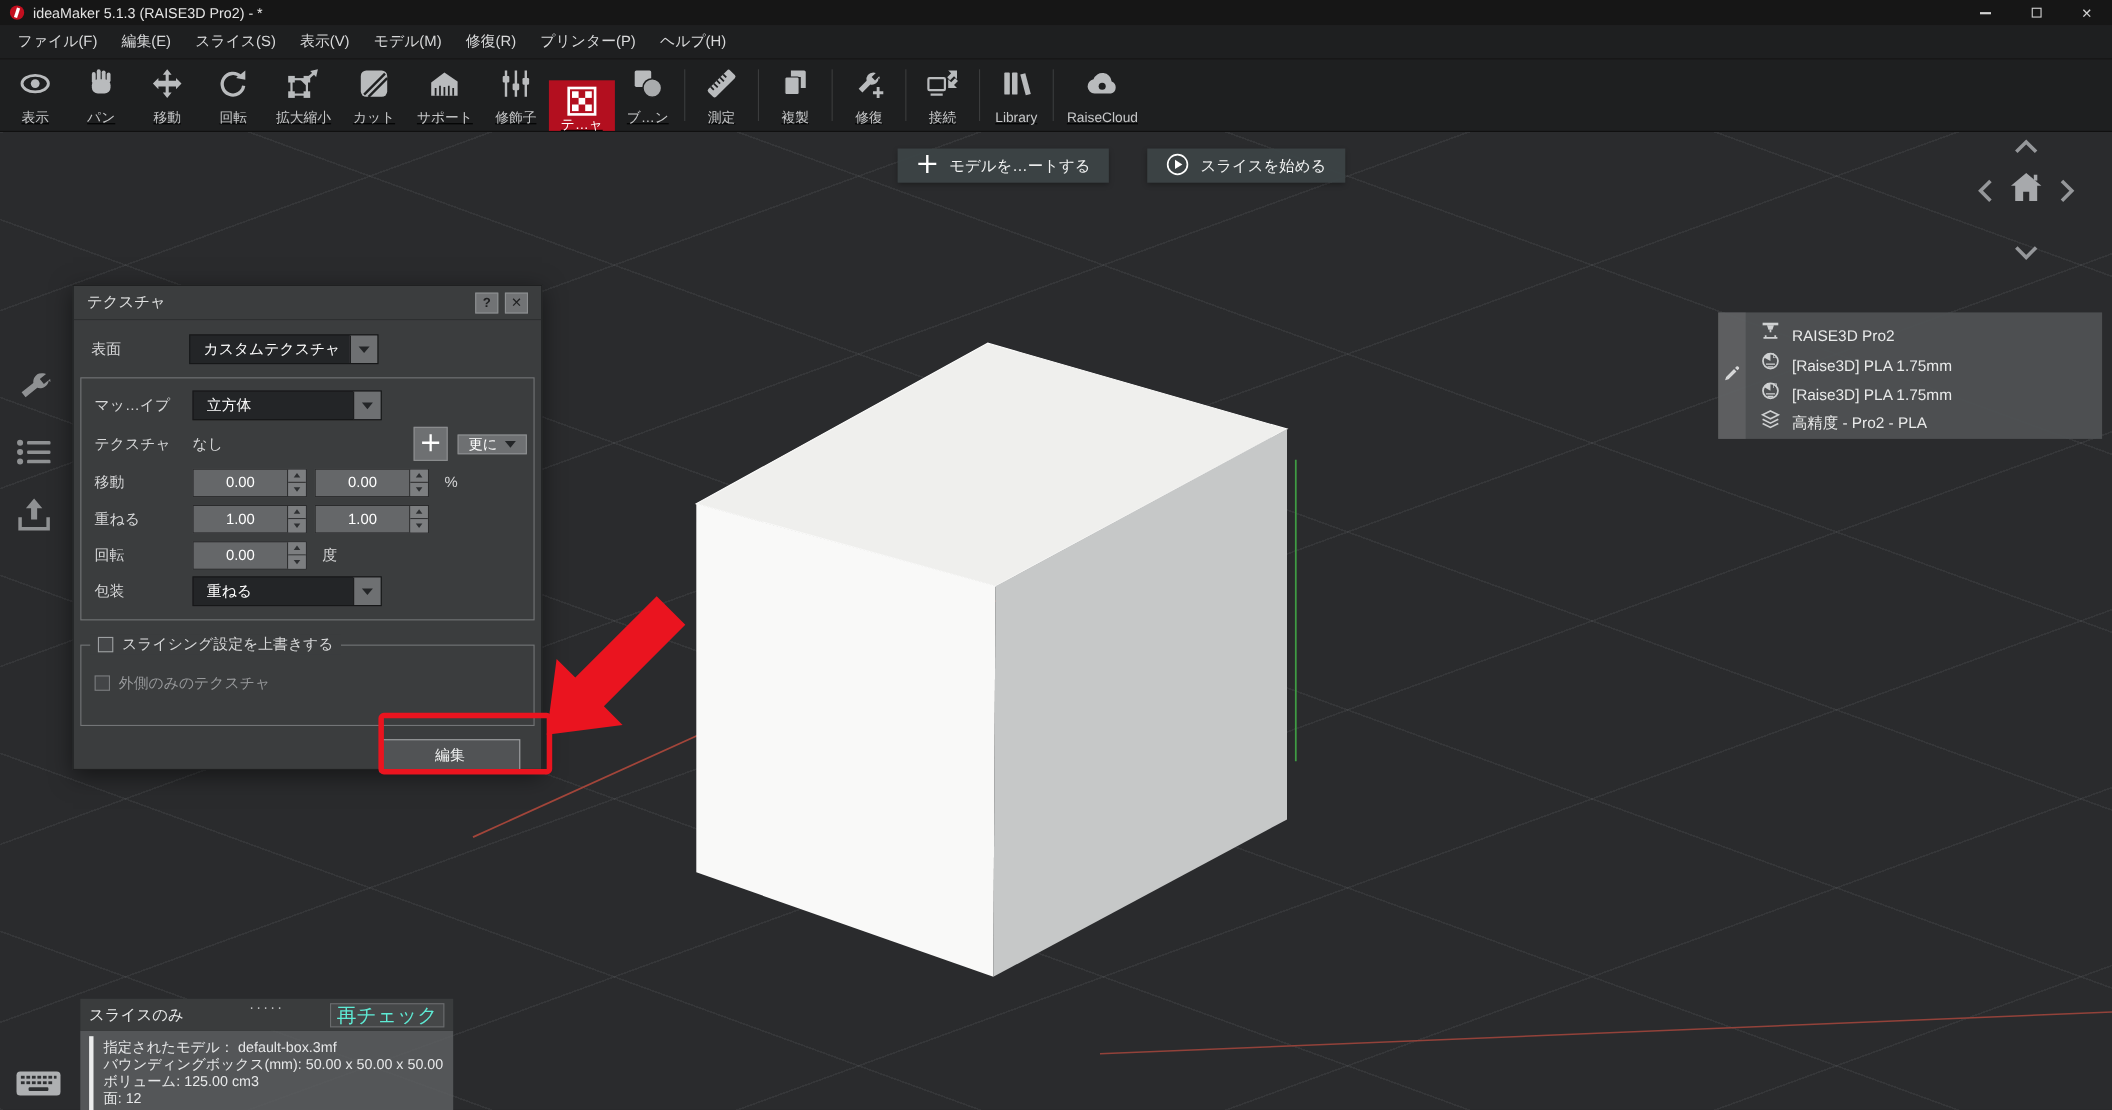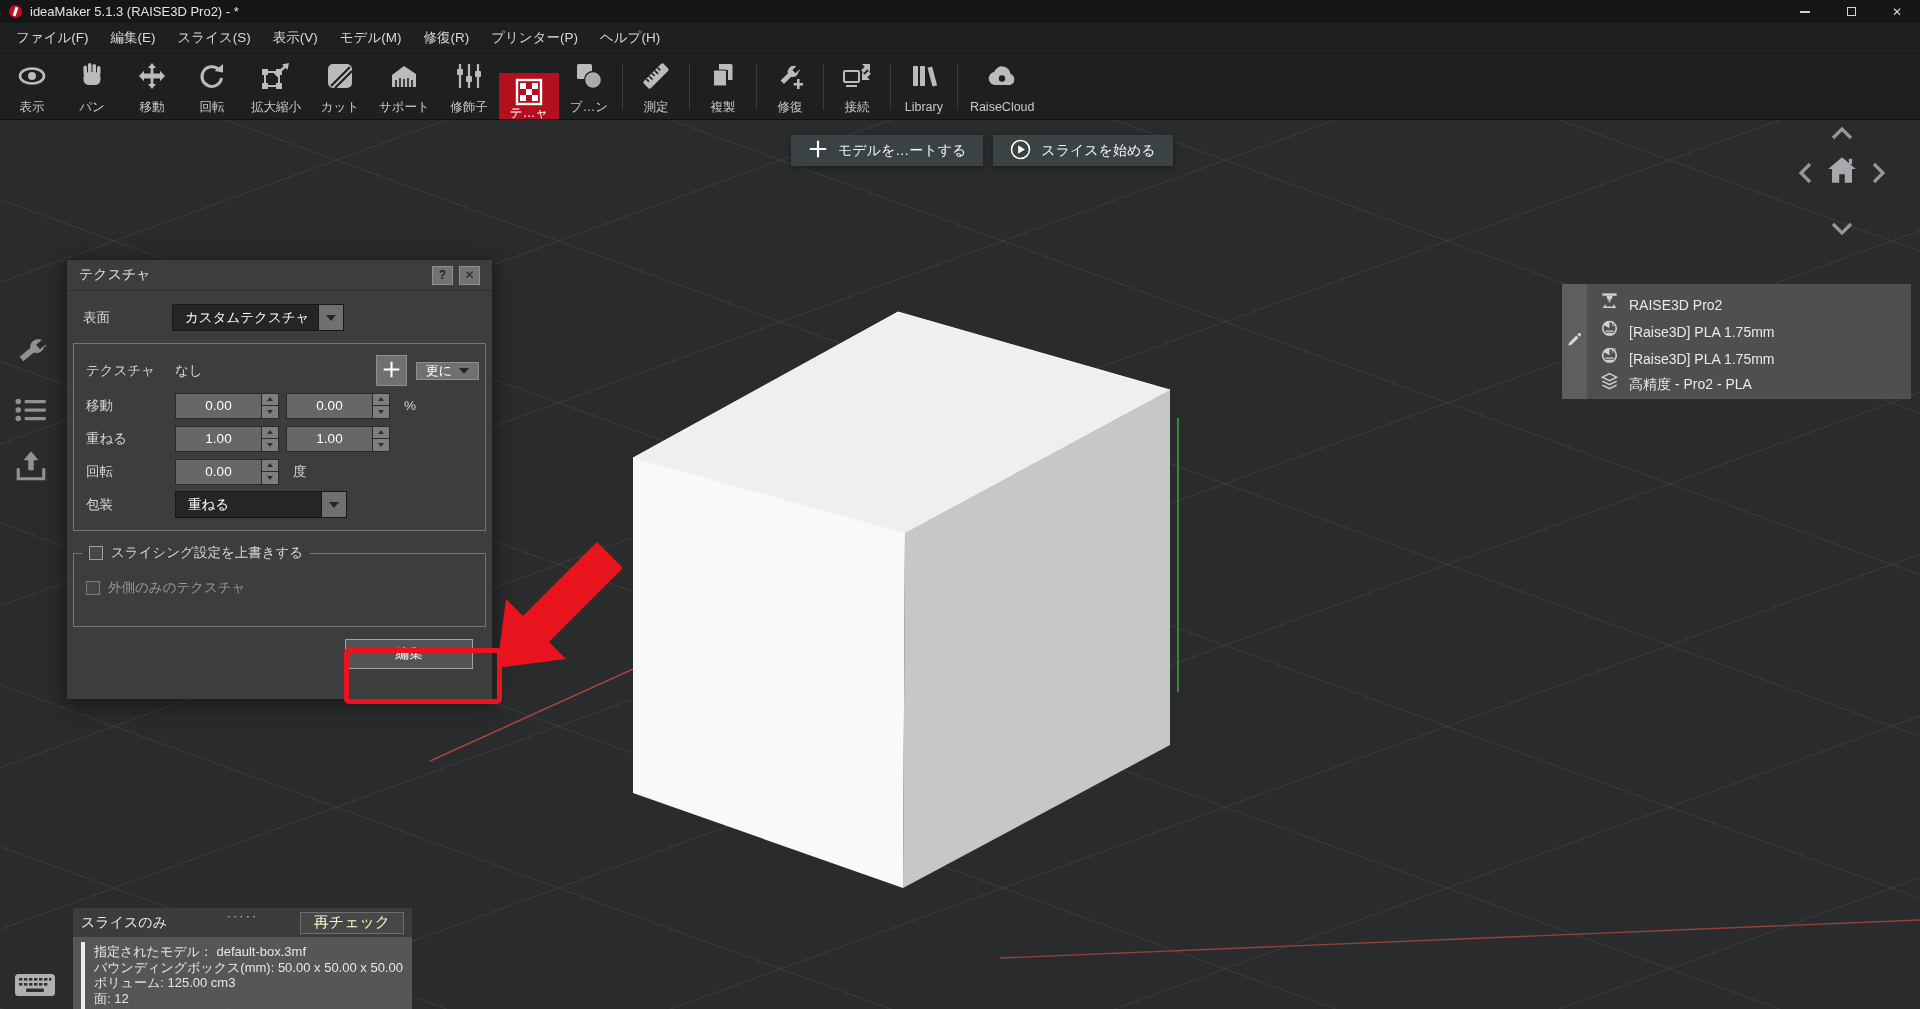--- a/index.html
+++ b/index.html
@@ -21,39 +21,39 @@
 
   
   .menubar { height:30px; background:#1e1f20; display:flex; align-items:center; padding:0 5px; }
   .menu-item { padding:0 11px; height:100%; display:flex; align-items:center;
     font-size:13.5px; color:#d8d9da; white-space:nowrap; }
 
   
   .toolbar { height:67px; background:#1e1f20; display:flex; align-items:stretch;
     border-top:1px solid #151515; border-bottom:1px solid #101010; padding-left:2px; }
   .tb-item { min-width:60px; padding:5px 9px 4px; display:flex; flex-direction:column;
-    align-items:center; justify-content:space-between; }
+    align-items:center; justify-content:space-between;text-decoration:underline; }
   .tb-icon { height:34px; display:flex; align-items:center; justify-content:center; }
   .tb-label { font-size:12.5px; color:#c7c8c9; white-space:nowrap; line-height:15px; }
   .tb-item.active { background:#b30f1f;margin-top:19px; }
   .tb-item.active .tb-label { color:#ffffff; }
   .tb-sep { width:1px; background:#3b3c3d; margin:9px 3px; }
 
   
   .viewport { position:relative; width:1920px; height:889px; background-color:#2a2b2d;
     background-image:
       repeating-linear-gradient(20deg,  rgba(205,210,215,0.065) 0 1.4px, transparent 1.4px 152px),
       repeating-linear-gradient(160deg, rgba(205,210,215,0.065) 0 1.4px, transparent 1.4px 152px);
     overflow:hidden; }
   .scene { position:absolute; left:0; top:0; }
 
   
   .top-actions { position:absolute; left:791px; top:15px; display:flex; gap:10px; }
   .action-btn { height:31px; background:rgba(60,68,70,0.93); color:#f1f2f2; font-size:14px;
-    display:flex; align-items:center; gap:10px; padding:0 17px; box-shadow:0 2px 5px rgba(0,0,0,.35); }
+    display:flex; align-items:center; gap:10px; padding:0 17px; box-shadow:0 2px 5px rgba(0,0,0,.35);margin-left:25px; }
 
   
   .nav-cluster { position:absolute; left:1796px; top:6px; width:92px; height:106px; }
   .nav-cluster .nc { position:absolute; }
   .nc-up    { left:35px; top:0; }
   .nc-down  { left:35px; top:92px; transform:rotate(180deg); }
   .nc-left  { left:0px;  top:38px; transform:rotate(-90deg); }
   .nc-right { left:70px; top:38px; transform:rotate(90deg); }
   .nc-home  { left:29px; top:27px; }
 
@@ -71,21 +71,21 @@
   .pp-row { display:flex; align-items:flex-end; gap:10px; color:#e9eaea; font-size:14px; height:24px; }
 
   
   .slice-panel { position:absolute; left:73px; top:788px; width:339px; }
   .sp-header { height:29px; background:#3a3c3d; display:flex; align-items:center;
     padding:0 8px; position:relative; }
   .sp-title { color:#e9eaea; font-size:14px; z-index:1;font-family:Liberation Mono, monospace; }
   .sp-dots { position:absolute; left:0; right:0; top:0px; text-align:center; color:#cbccce;
     letter-spacing:2px; font-size:13px; }
   .sp-recheck { margin-left:auto; width:104px; height:22px; background:#454748;
-    border:1px solid #6b6d6f; color:#fef9c3; font-size:15px; display:flex;
+    border:1px solid #6b6d6f; color:#5eead4; font-size:18px; display:flex;
     align-items:center; justify-content:center; z-index:1; }
   .sp-body { height:91px; background:rgba(92,94,96,0.85); padding:5px 8px; display:flex; }
   .sp-bar { width:4px; background:#eceded; margin-right:9px; flex:none; }
   .sp-lines { color:#e6e7e8; font-size:13px; line-height:15.5px; padding-top:2px; }
 
   .keyboard { position:absolute; left:14px; top:851px; }
 
   
   .dialog { position:absolute; left:66px; top:139px; width:427px; height:441px;
     background:#3b3d3e; border:1px solid #1f2021; box-shadow:0 5px 20px rgba(0,0,0,.5);
@@ -526,20 +526,29 @@
         <span class="flabel">表面</span>
         <div class="dropdown">
           <span class="dd-value">カスタムテクスチャ</span>
           <span class="dd-btn">
               <span class="dd-arrow"></span>
             </span>
         </div>
       </div>
 
       <div class="group1">
+        <div class="frow">
+          <span class="flabel">マッ…イプ</span>
+          <div class="dropdown">
+            <span class="dd-value">立方体</span>
+            <span class="dd-btn">
+                <span class="dd-arrow"></span>
+              </span>
+          </div>
+        </div>
 
         <div class="frow trow">
           <span class="flabel">テクスチャ</span>
           <span>なし</span>
           <div class="add-btn">
             <span><svg width="19" height="19" viewBox="0 0 22 22">
                   <path stroke="#fff" stroke-width="2.4" d="M11 2v18M2 11h18"></path>
                 </svg></span>
           </div>
           <div class="more-btn">

